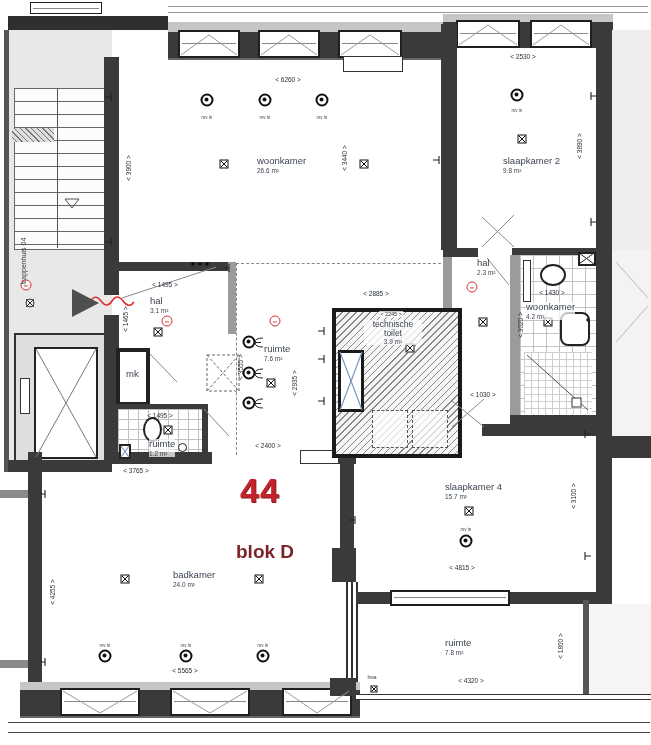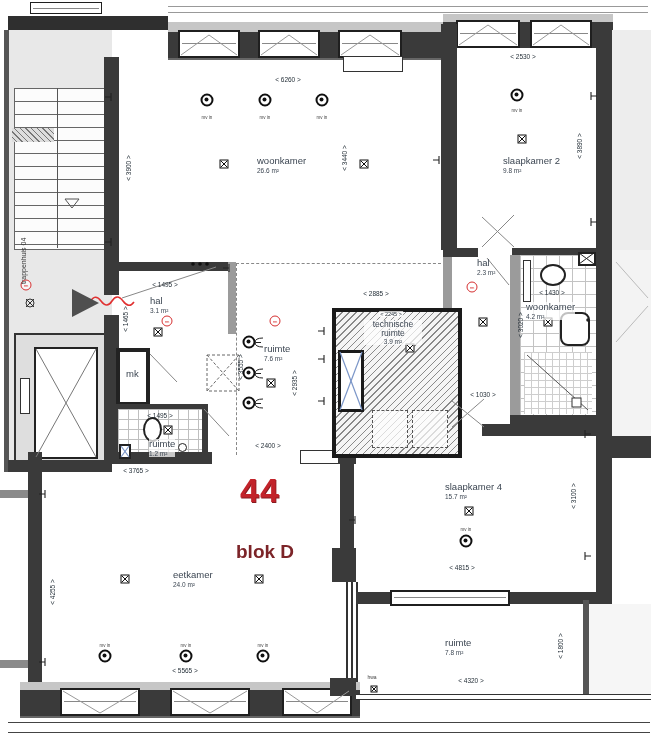--- a/index.html
+++ b/index.html
@@ -281,40 +281,40 @@
   </div>
   <div class="rlabel" style="left:150px;top:296px">
     <div class="rname">hal</div>
     <div class="rarea">3.1 m²</div>
   </div>
   <div class="rlabel" style="left:264px;top:344px">
     <div class="rname">ruimte</div>
     <div class="rarea">7.6 m²</div>
   </div>
   <div class="rlabel center" style="left:364px;top:320px;width:58px;background:rgba(255,255,255,.72)">
-    <div class="rname" style="font-size:8.5px;line-height:1.05">technische ruimte</div>
+    <div class="rname" style="font-size:8.5px;line-height:1.05">technische toilet</div>
     <div class="rarea">3.9 m²</div>
   </div>
   <div class="rlabel" style="left:477px;top:258px">
     <div class="rname">hal</div>
     <div class="rarea">2.3 m²</div>
   </div>
   <div class="rlabel" style="left:526px;top:302px;background:rgba(255,255,255,.72)">
     <div class="rname">woonkamer</div>
     <div class="rarea">4.2 m²</div>
   </div>
   <div class="rlabel" style="left:149px;top:439px;background:rgba(255,255,255,.72)">
     <div class="rname">ruimte</div>
     <div class="rarea">1.2 m²</div>
   </div>
   <div class="rlabel" style="left:126px;top:369px">
     <div class="rname">mk</div>
   </div>
   <div class="rlabel" style="left:173px;top:570px">
-    <div class="rname">eetkamer</div>
+    <div class="rname">badkamer</div>
     <div class="rarea">24.0 m²</div>
   </div>
   <div class="rlabel" style="left:445px;top:482px">
     <div class="rname">slaapkamer 4</div>
     <div class="rarea">15.7 m²</div>
   </div>
   <div class="rlabel" style="left:445px;top:638px">
     <div class="rname">ruimte</div>
     <div class="rarea">7.8 m²</div>
   </div>

